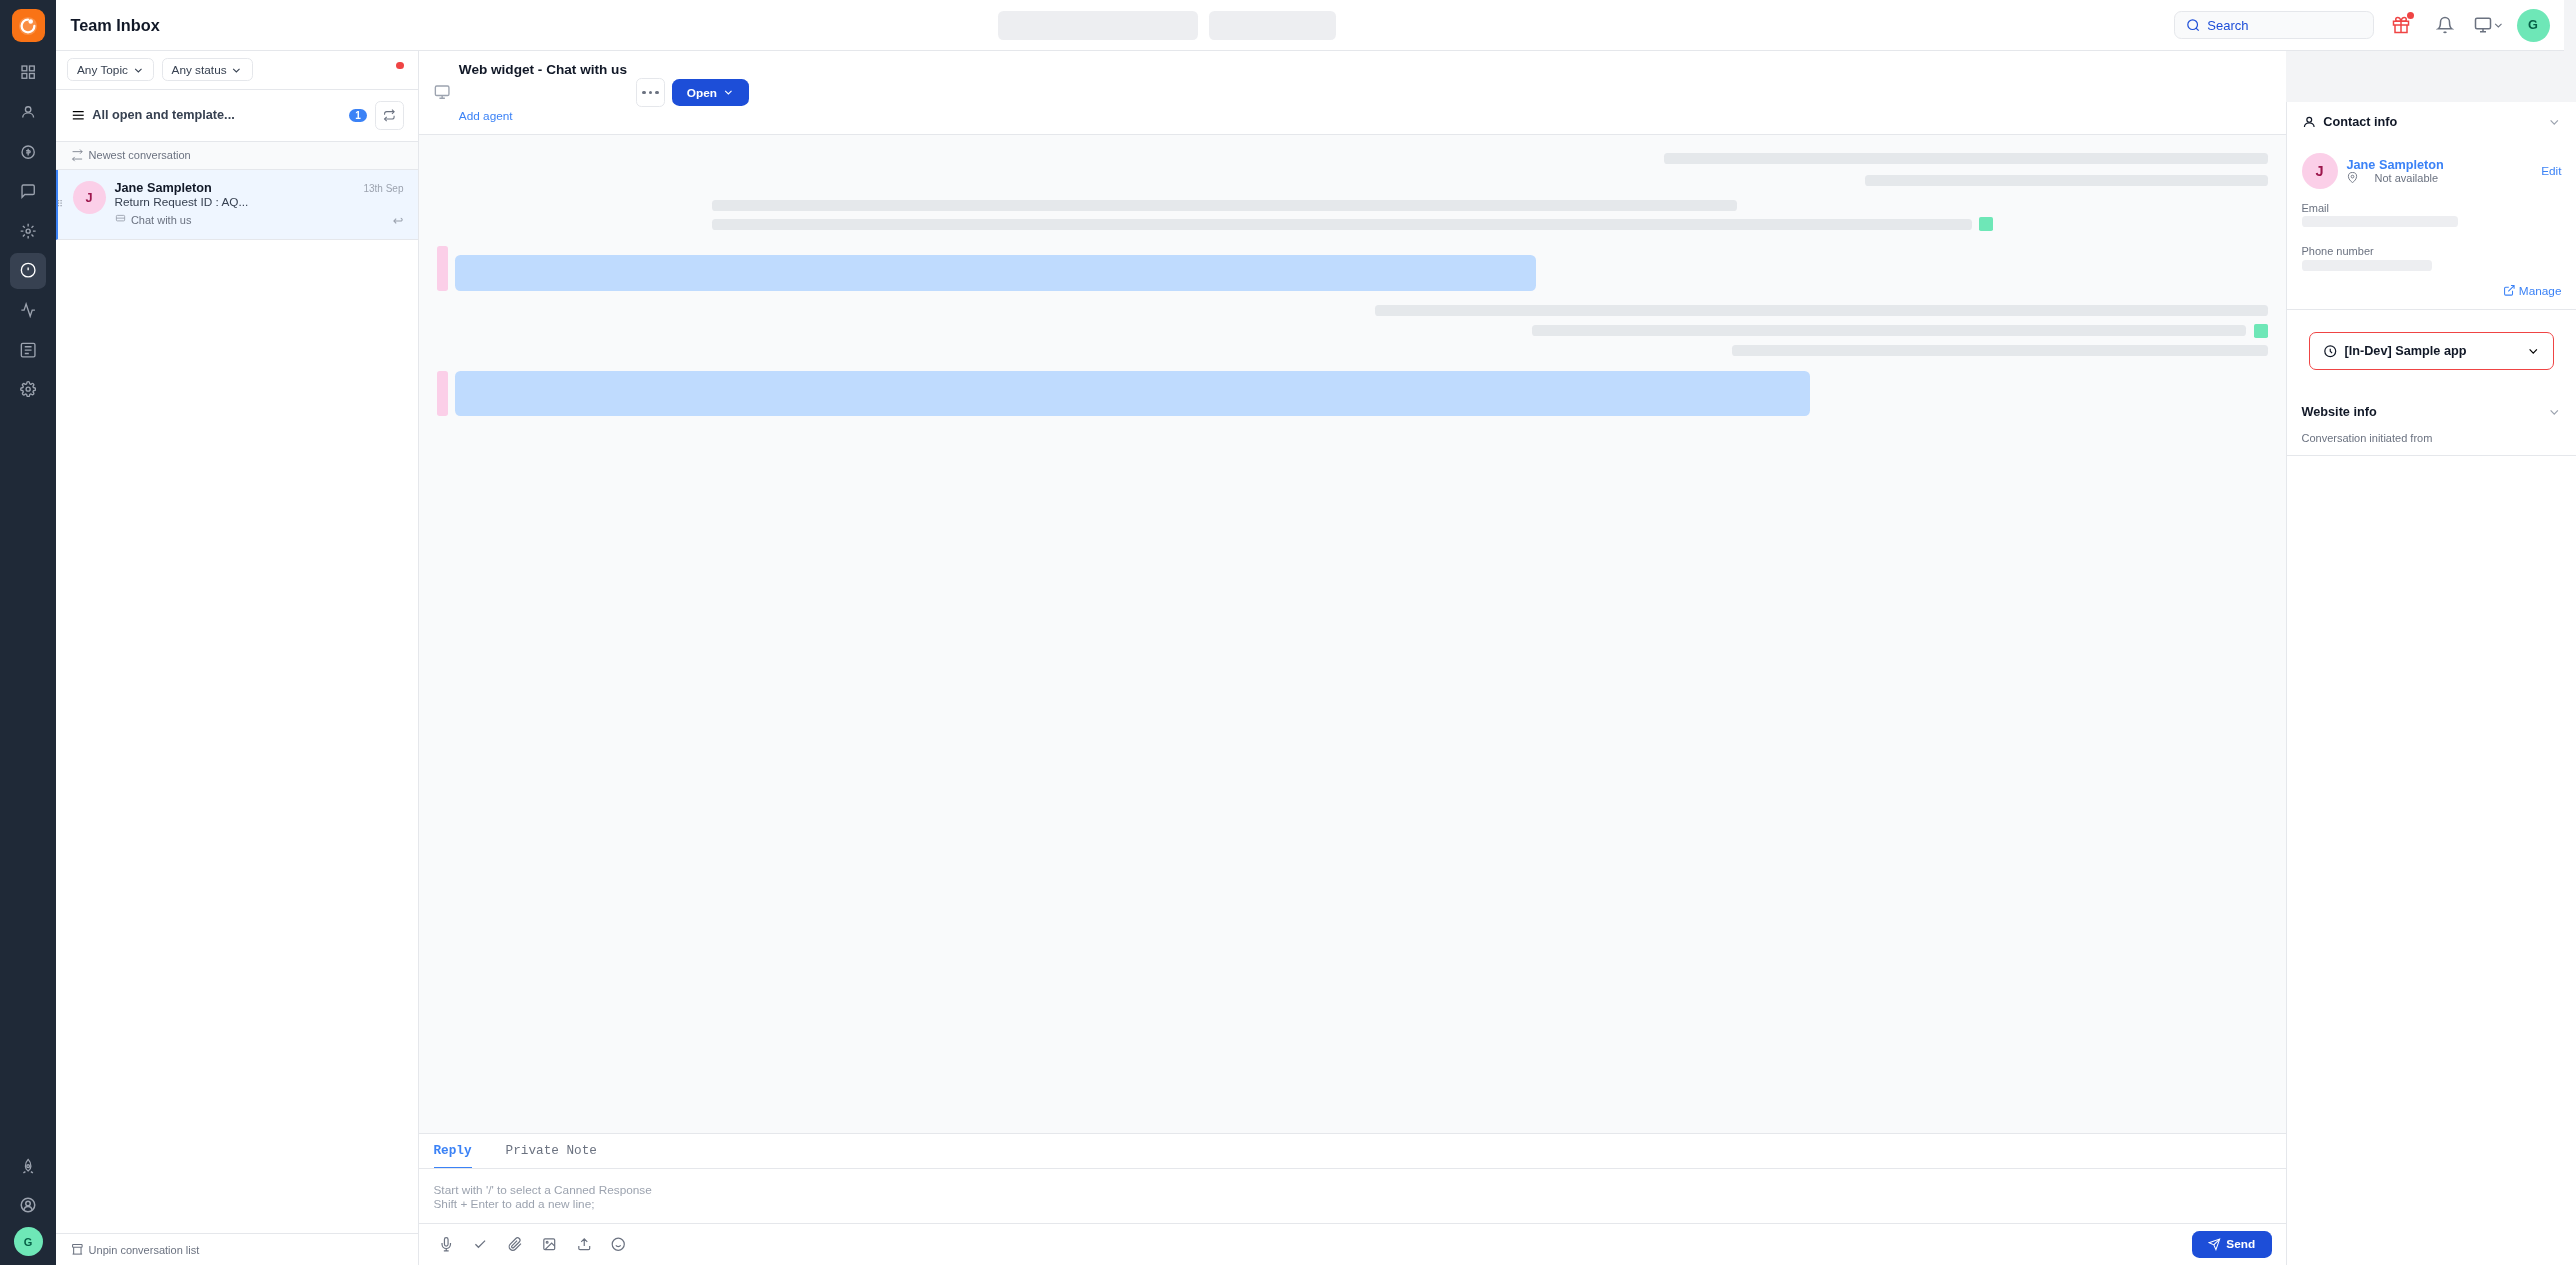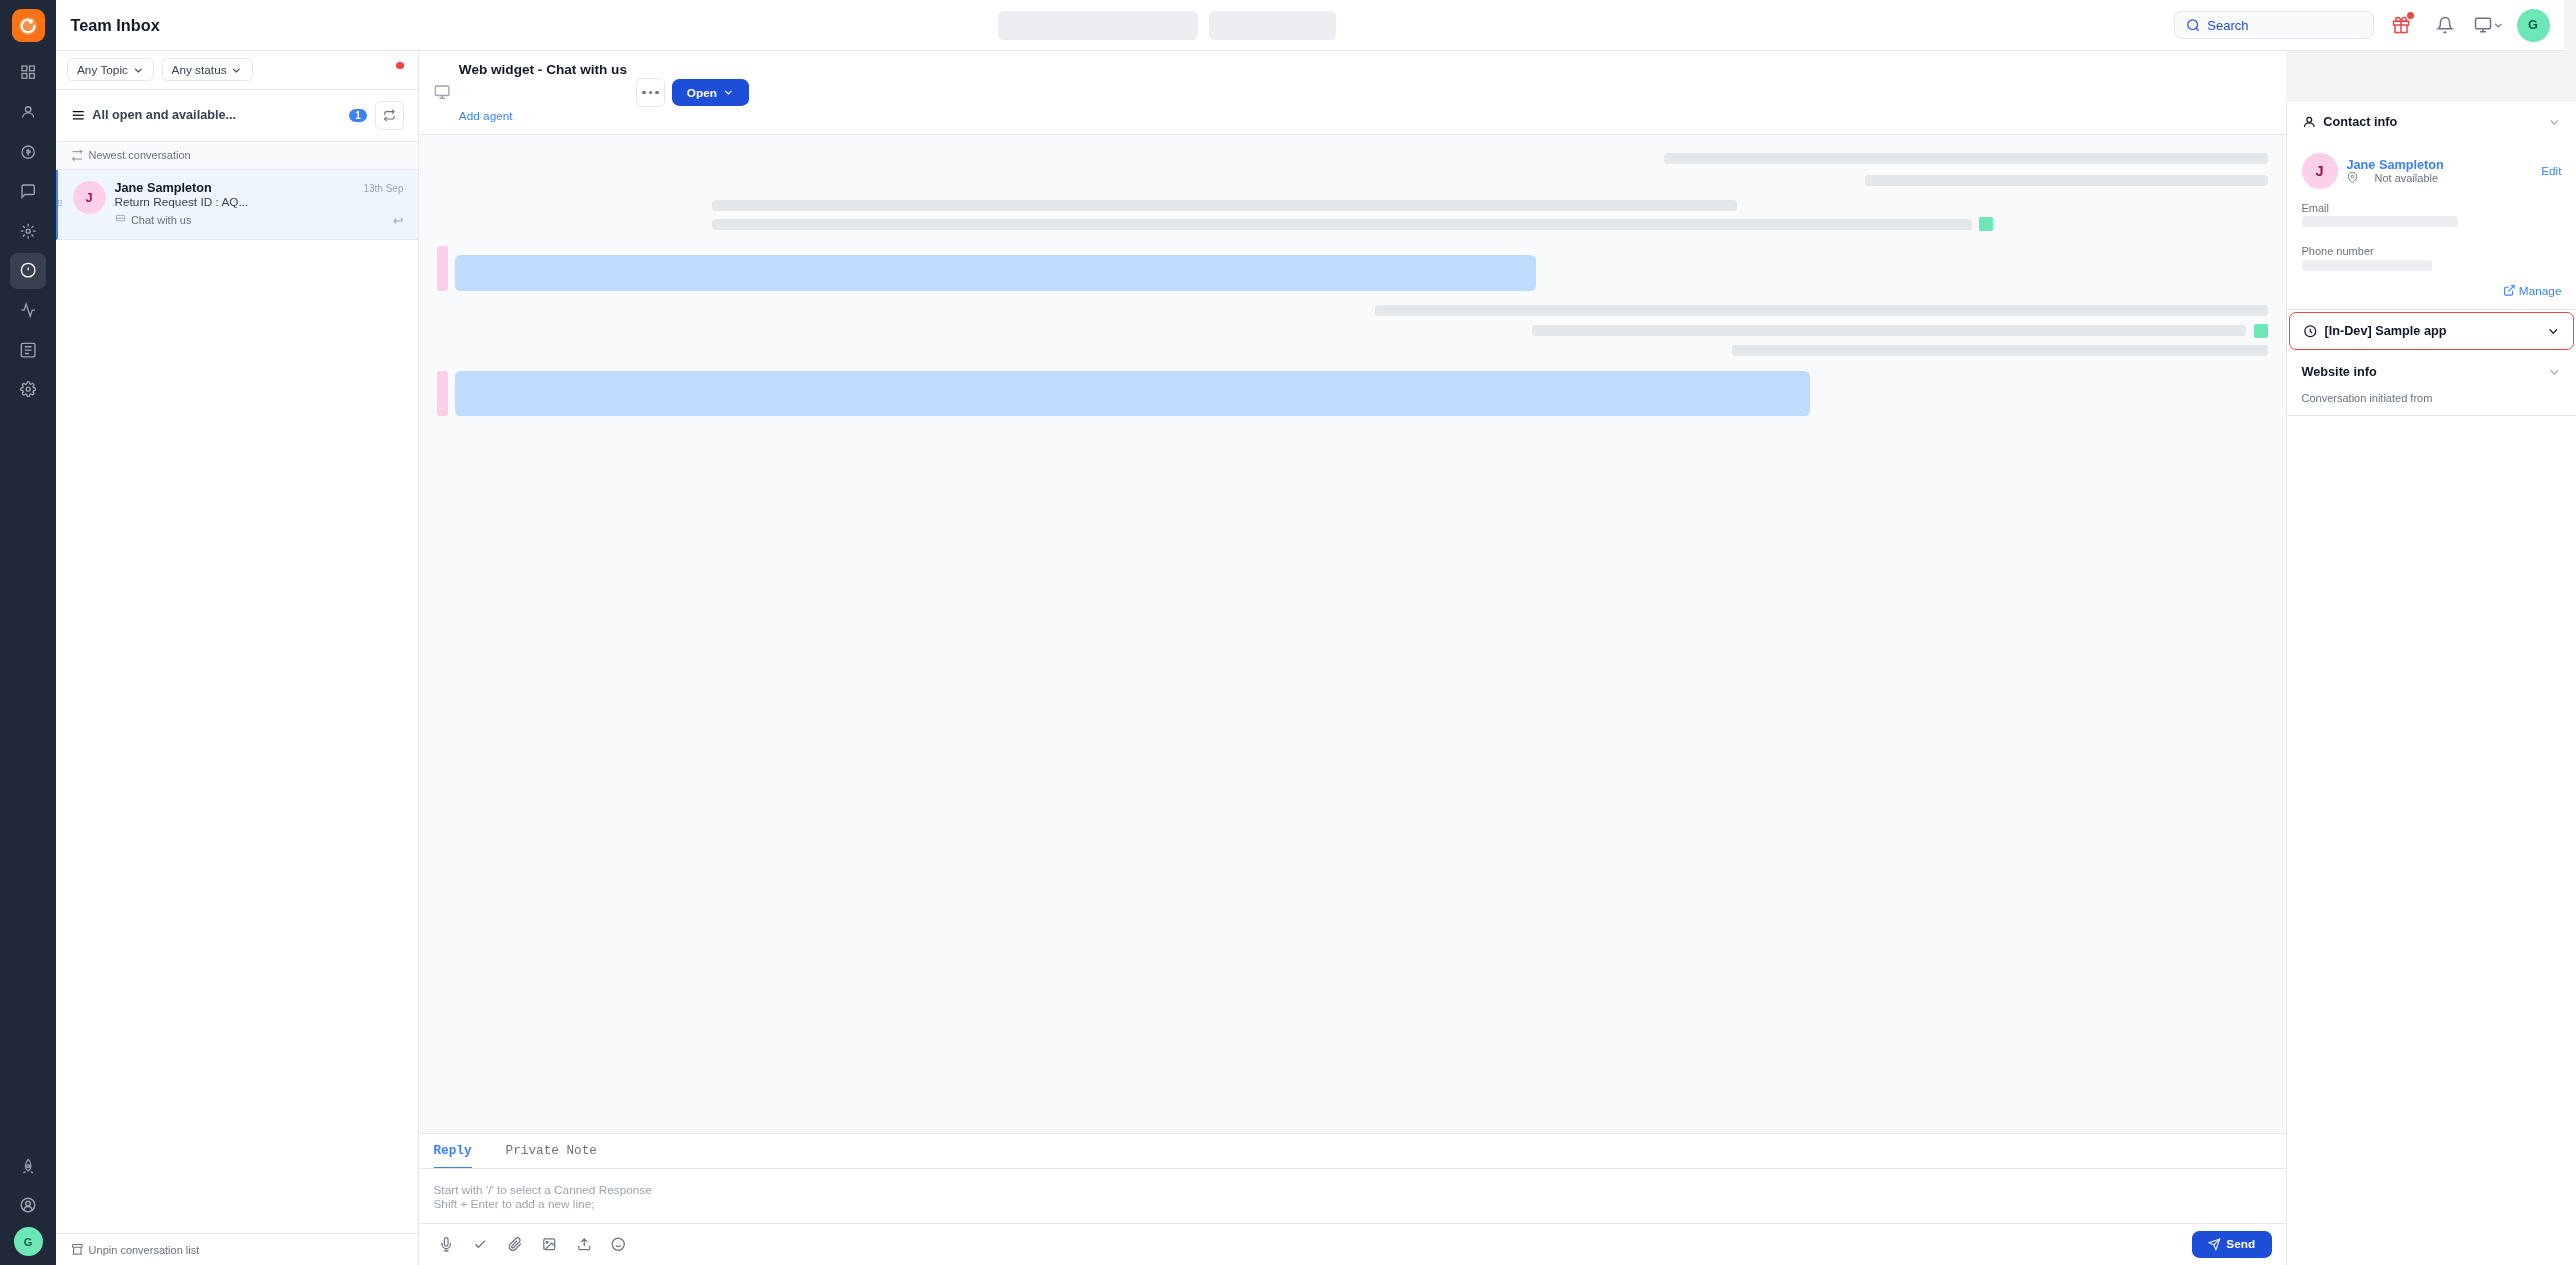--- a/index.html
+++ b/index.html
@@ -171,21 +171,21 @@
     .contact-edit { margin-left: auto; font-size: 11.8px; color: #3b82f6; cursor: pointer; }
     .contact-field { padding: 5.4px 14.5px; }
     .contact-field-label { font-size: 11px; color: #6b7280; margin-bottom: 2.7px; }
     .contact-field-value { height: 11px; background: #e5e7eb; border-radius: 3.6px; opacity: 0.7; width: 60%; }
     .manage-link { display: flex; align-items: center; gap: 3.6px; color: #3b82f6; font-size: 11.8px; cursor: pointer; padding: 7.3px 14.5px 11px; justify-content: flex-end; }
 
     
     .indev-section {
       border: 1.8px solid #ef4444;
       border-radius: 7px;
-      margin: 2px;
+      margin: 22px;
     }
     .indev-header { display: flex; align-items: center; justify-content: space-between; padding: 11px 12.7px; cursor: pointer; }
     .indev-title { font-size: 12.7px; font-weight: 700; color: #111827; display: flex; align-items: center; gap: 7.3px; }
     .indev-body { padding: 14.5px 12.7px; color: #374151; font-size: 12.7px; min-height: 109px; }
 
     
     .website-info-header { display: flex; align-items: center; justify-content: space-between; padding: 12.7px 14.5px; cursor: pointer; }
     .website-info-title { font-size: 12.7px; font-weight: 700; color: #111827; }
     .website-info-sub { padding: 0 14.5px 11px; font-size: 11px; color: #6b7280; }
 
@@ -348,21 +348,21 @@
           </svg>
       </div>
     </div>
 
     <div class="conv-header">
       <svg width="14.5" height="14.5" viewBox="0 0 24 24" fill="none" stroke="currentColor" stroke-width="2">
           <line x1="3" y1="6" x2="21" y2="6"></line>
           <line x1="3" y1="12" x2="21" y2="12"></line>
           <line x1="3" y1="18" x2="21" y2="18"></line>
         </svg>
-      <span class="conv-header-title">All open and available...</span>
+      <span class="conv-header-title">All open and template...</span>
       <span class="conv-badge">1</span>
       <div class="sort-btn">
         <svg width="12.7" height="12.7" viewBox="0 0 24 24" fill="none" stroke="currentColor" stroke-width="2">
             <polyline points="17 1 21 5 17 9"></polyline>
             <path d="M3 11V9a4 4 0 014-4h14M7 23l-4-4 4-4"></path>
             <path d="M21 13v2a4 4 0 01-4 4H3"></path>
           </svg>
       </div>
       <div class="red-dot"></div>
     </div>

